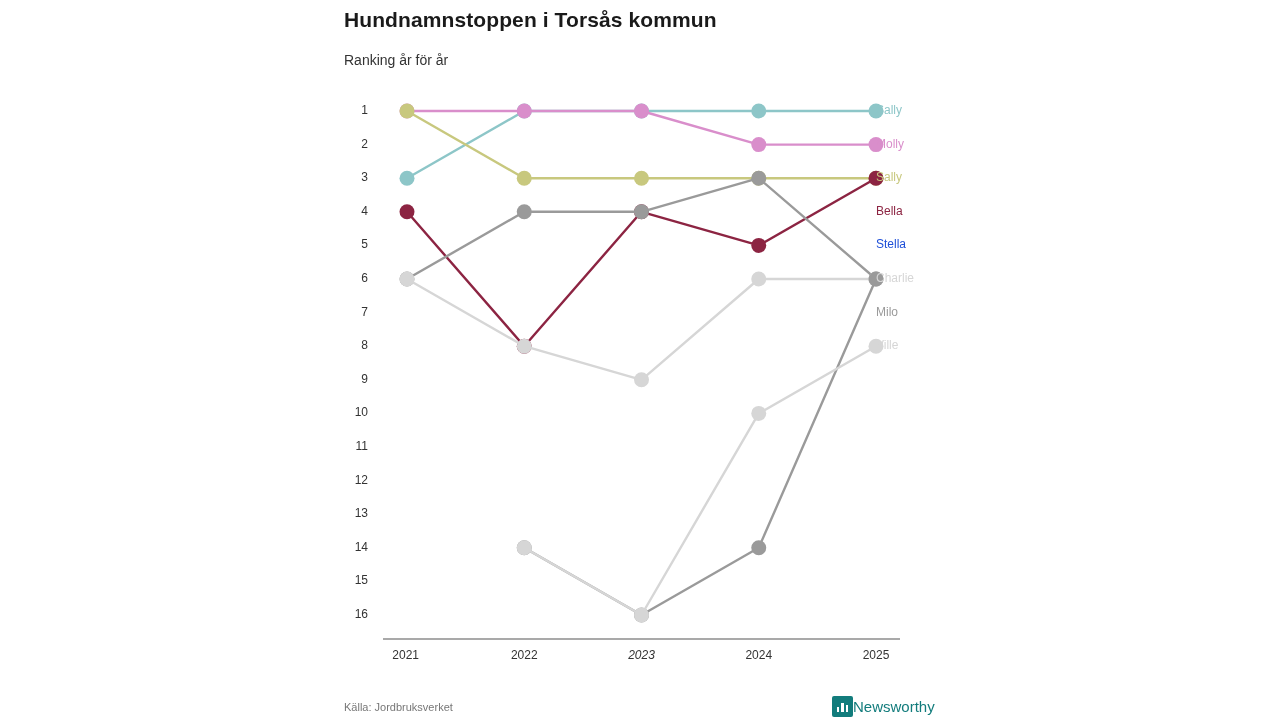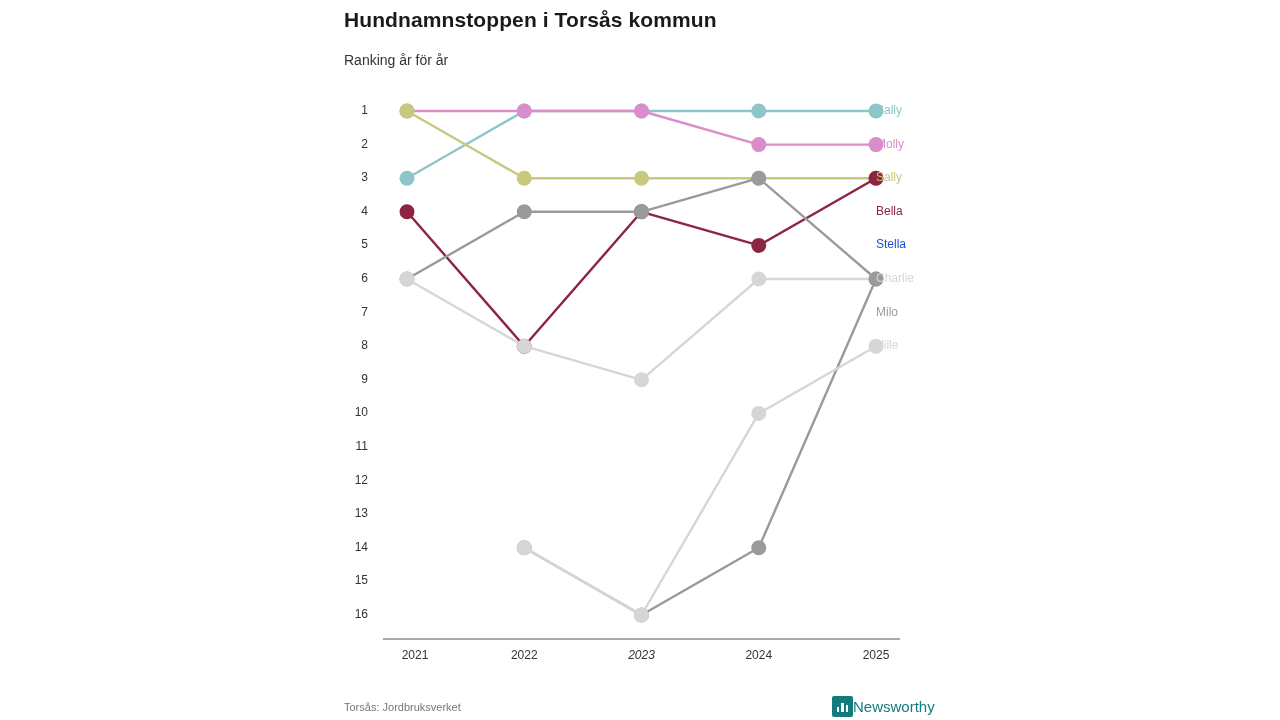--- a/index.html
+++ b/index.html
@@ -175,38 +175,38 @@
       <div class="axis-label-y" style="left: 328px; top: 371.8px;">9</div>
       <div class="axis-label-y" style="left: 328px; top: 405.4px;">10</div>
       <div class="axis-label-y" style="left: 328px; top: 439px;">11</div>
       <div class="axis-label-y" style="left: 328px; top: 472.6px;">12</div>
       <div class="axis-label-y" style="left: 328px; top: 506.2px;">13</div>
       <div class="axis-label-y" style="left: 328px; top: 539.8px;">14</div>
       <div class="axis-label-y" style="left: 328px; top: 573.4px;">15</div>
       <div class="axis-label-y" style="left: 328px; top: 607px;">16</div>
     </div>
   <div id="x-labels">
-      <div class="axis-label-x" style="left: 385px; top: 648px;">2021</div>
+      <div class="axis-label-x" style="left: 359px; top: 648px; text-align: right;">2021</div>
       <div class="axis-label-x" style="left: 494.25px; top: 648px;">2022</div>
       <div class="axis-label-x" style="left: 611.5px; top: 648px; font-style: italic;">2023</div>
       <div class="axis-label-x" style="left: 728.75px; top: 648px;">2024</div>
       <div class="axis-label-x" style="left: 846px; top: 648px;">2025</div>
     </div>
   <div id="series-labels">
       <div class="series-label" style="left: 876px; top: 103px; color: rgb(141, 198, 200);">Sally</div>
       <div class="series-label" style="left: 876px; top: 136.6px; color: rgb(217, 142, 203); text-align: center;">Molly</div>
       <div class="series-label" style="left: 876px; top: 170.2px; color: rgb(200, 200, 126);">Sally</div>
       <div class="series-label" style="left: 876px; top: 203.8px; color: rgb(140, 36, 66);">Bella</div>
       <div class="series-label" style="left: 876px; top: 237.4px; color: #1d4ed8;">Stella</div>
       <div class="series-label" style="left: 876px; top: 271px; color: rgb(214, 214, 214);">Charlie</div>
       <div class="series-label" style="left: 876px; top: 304.6px; color: rgb(154, 154, 154);">Milo</div>
       <div class="series-label" style="left: 876px; top: 338.2px; color: rgb(214, 214, 214);">Ville</div>
     </div>
 
-  <div class="footer-source">Torsås: Jordbruksverket</div>
+  <div class="footer-source">Källa: Jordbruksverket</div>
 
   <div class="brand">
     <span class="brand-mark">
         <i></i>
         <i></i>
         <i></i>
       </span>
     <span class="brand-name">Newsworthy</span>
   </div>
 

